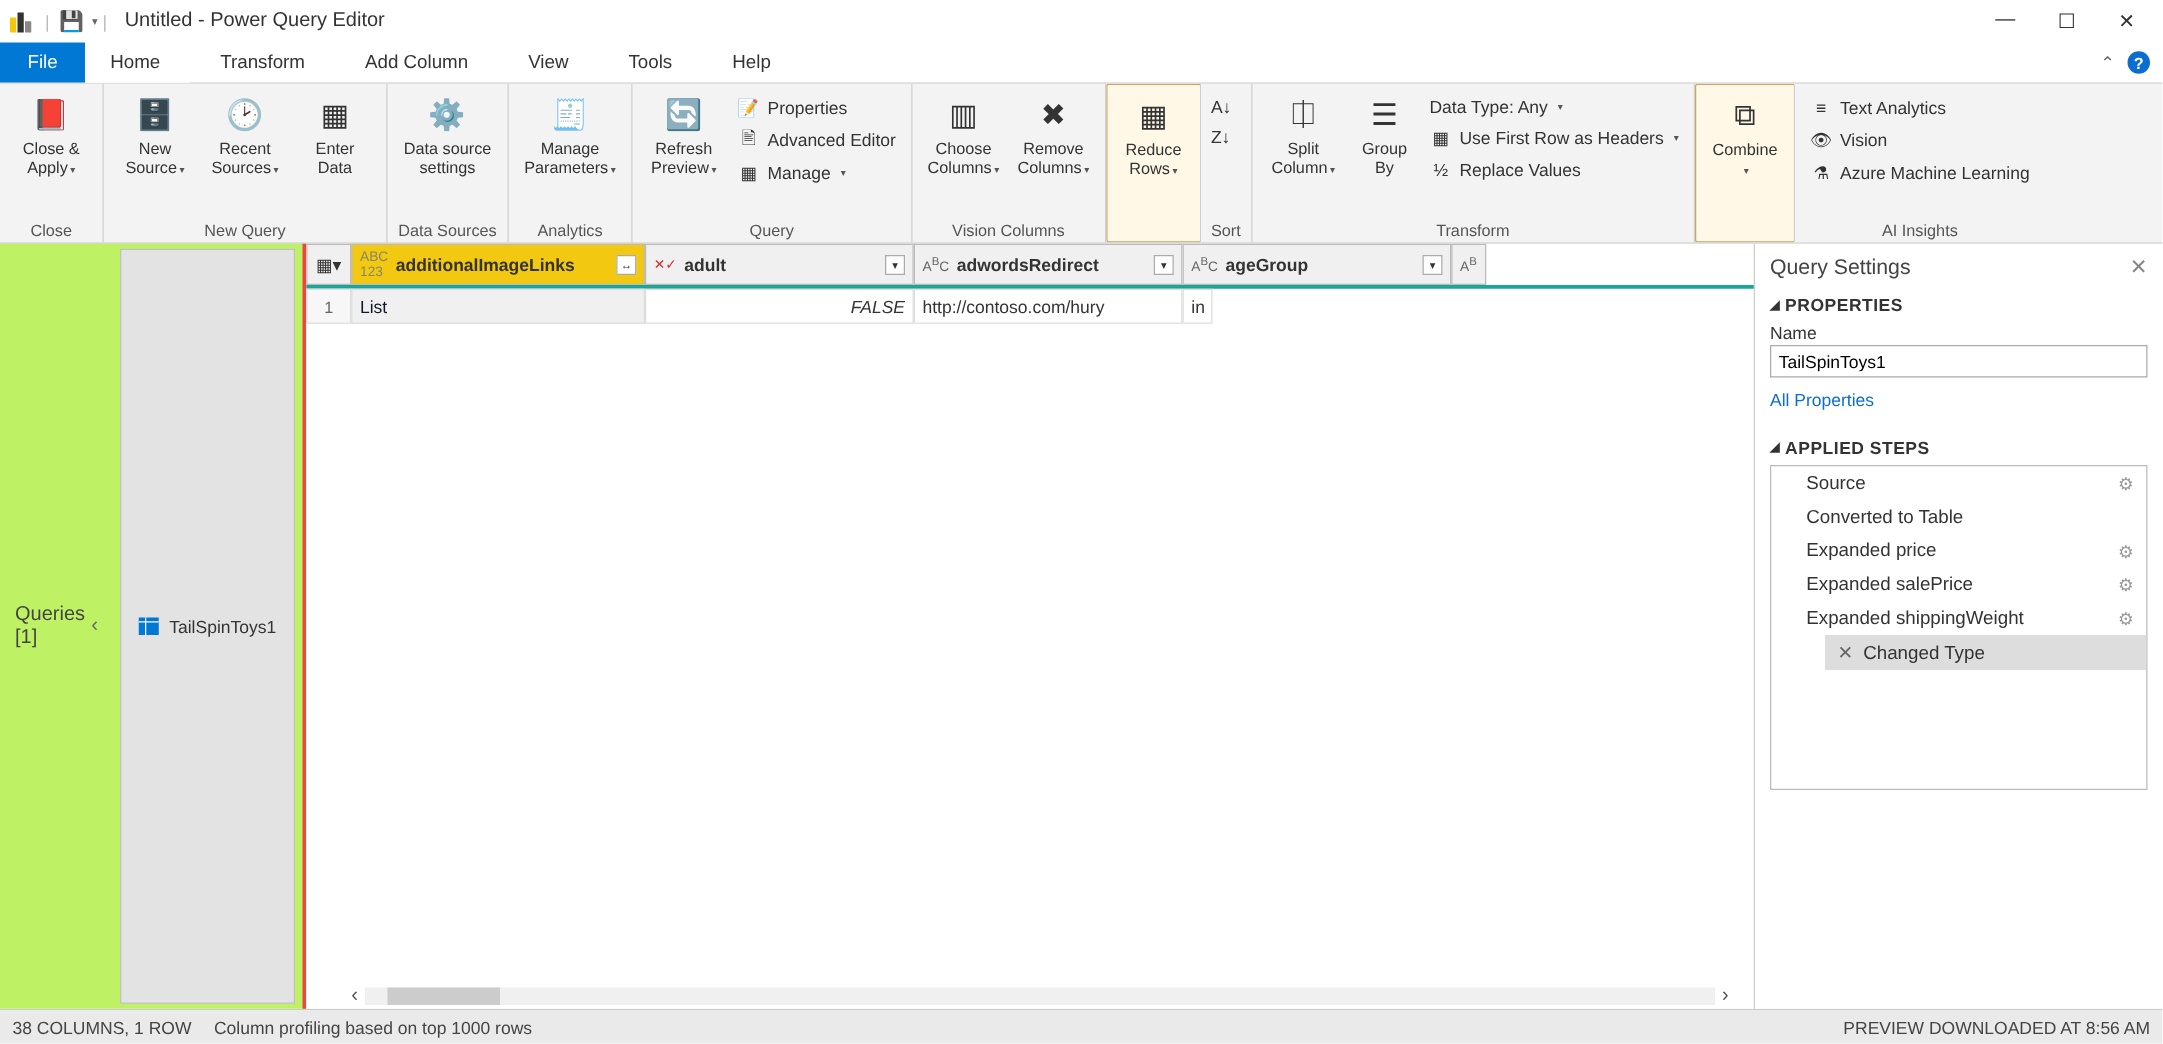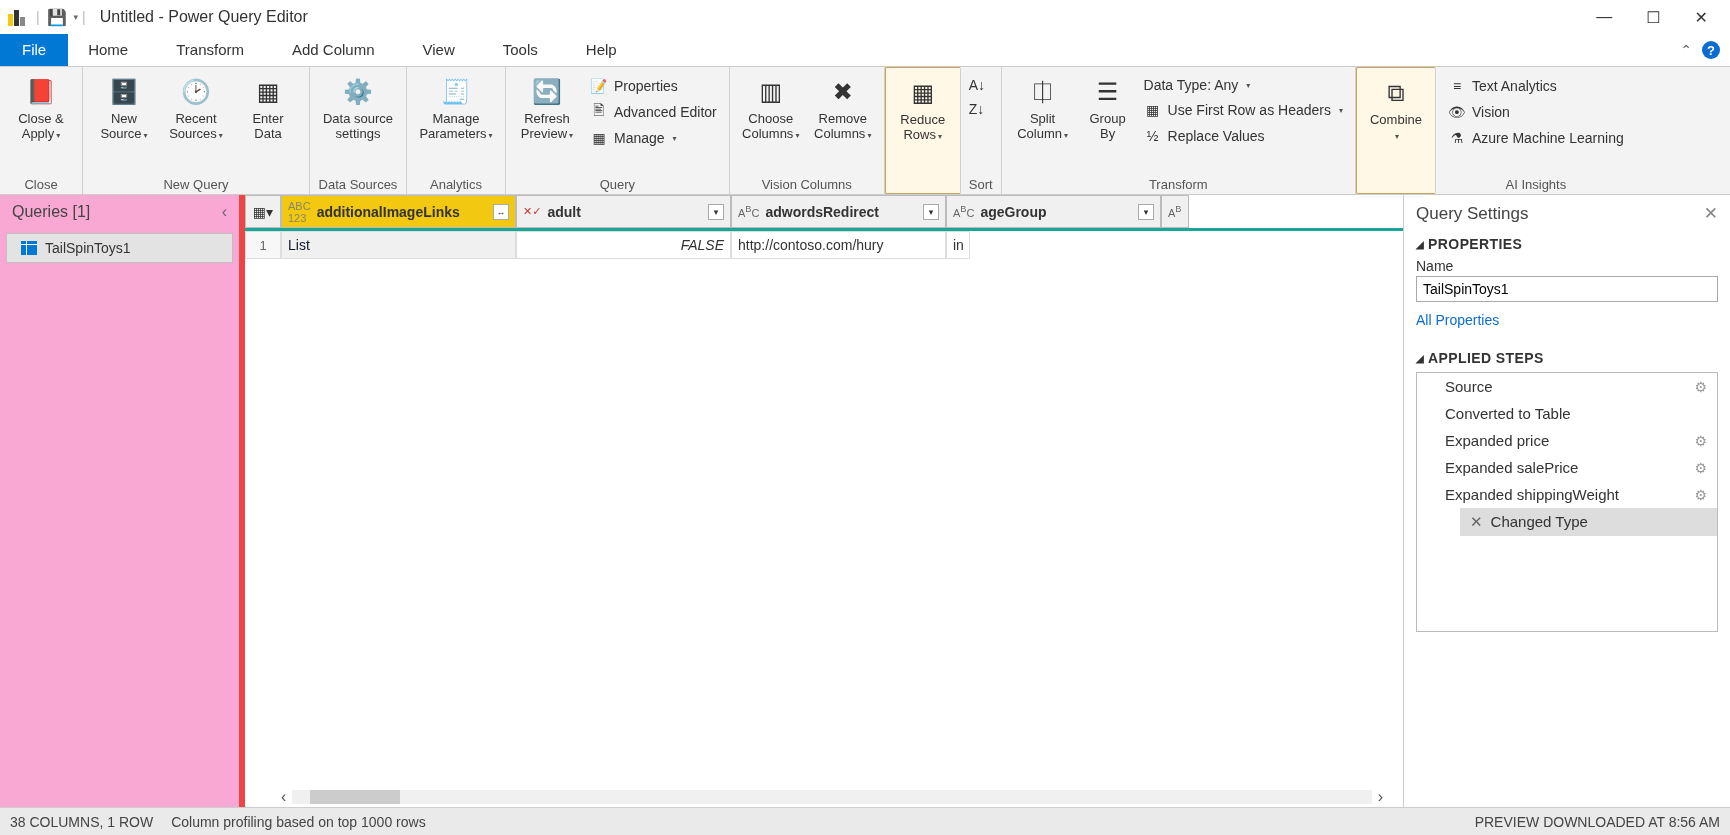--- a/index.html
+++ b/index.html
@@ -36,21 +36,21 @@
 .big-btn .ic{width:34px;height:34px;display:flex;align-items:center;justify-content:center;font-size:24px;margin-bottom:2px;}
 .big-btn .lbl{font-size:13px;text-align:center;line-height:15px;}
 .small-btn-stack{display:flex;flex-direction:column;gap:4px;padding-top:4px;}
 .small-btn{display:flex;align-items:center;gap:6px;font-size:14px;cursor:pointer;padding:2px 4px;}
 .small-btn .sic{width:18px;height:18px;display:flex;align-items:center;justify-content:center;font-size:14px;}
 .drop{font-size:8px;margin-left:2px;color:#555;}
 .selgroup{border:1px solid #c9a560;background:#fff8e6;border-radius:2px;}
 
 
 .main{display:flex;height:calc(835px - 34px - 33px - 128px - 28px);}
-.queries-pane{width:245px;border-right:6px solid #ef4444;background:#f9a8d4;display:flex;flex-direction:column;}
+.queries-pane{width:245px;border-right:3px solid #ef4444;background:#bef264;display:flex;flex-direction:row;}
 .queries-header{display:flex;align-items:center;justify-content:space-between;padding:8px 12px;font-size:16px;color:#444;}
 .query-item{display:flex;align-items:center;gap:8px;padding:6px 14px;margin:4px 6px;background:#e3e3e3;border:1px solid #c0c0c0;}
 .query-item.selected{background:#e3e3e3;}
 .table-icon{width:16px;height:14px;background:#0078d4;position:relative;}
 .table-icon::before{content:"";position:absolute;top:3px;left:0;right:0;height:1px;background:#fff;}
 .table-icon::after{content:"";position:absolute;top:0;bottom:0;left:5px;width:1px;background:#fff;}
 
 
 .grid-area{flex:1;display:flex;flex-direction:column;position:relative;background:#fff;border-right:1px solid #ccc;}
 .grid-headers{display:flex;height:36px;border-bottom:3px solid #1aa599;}

